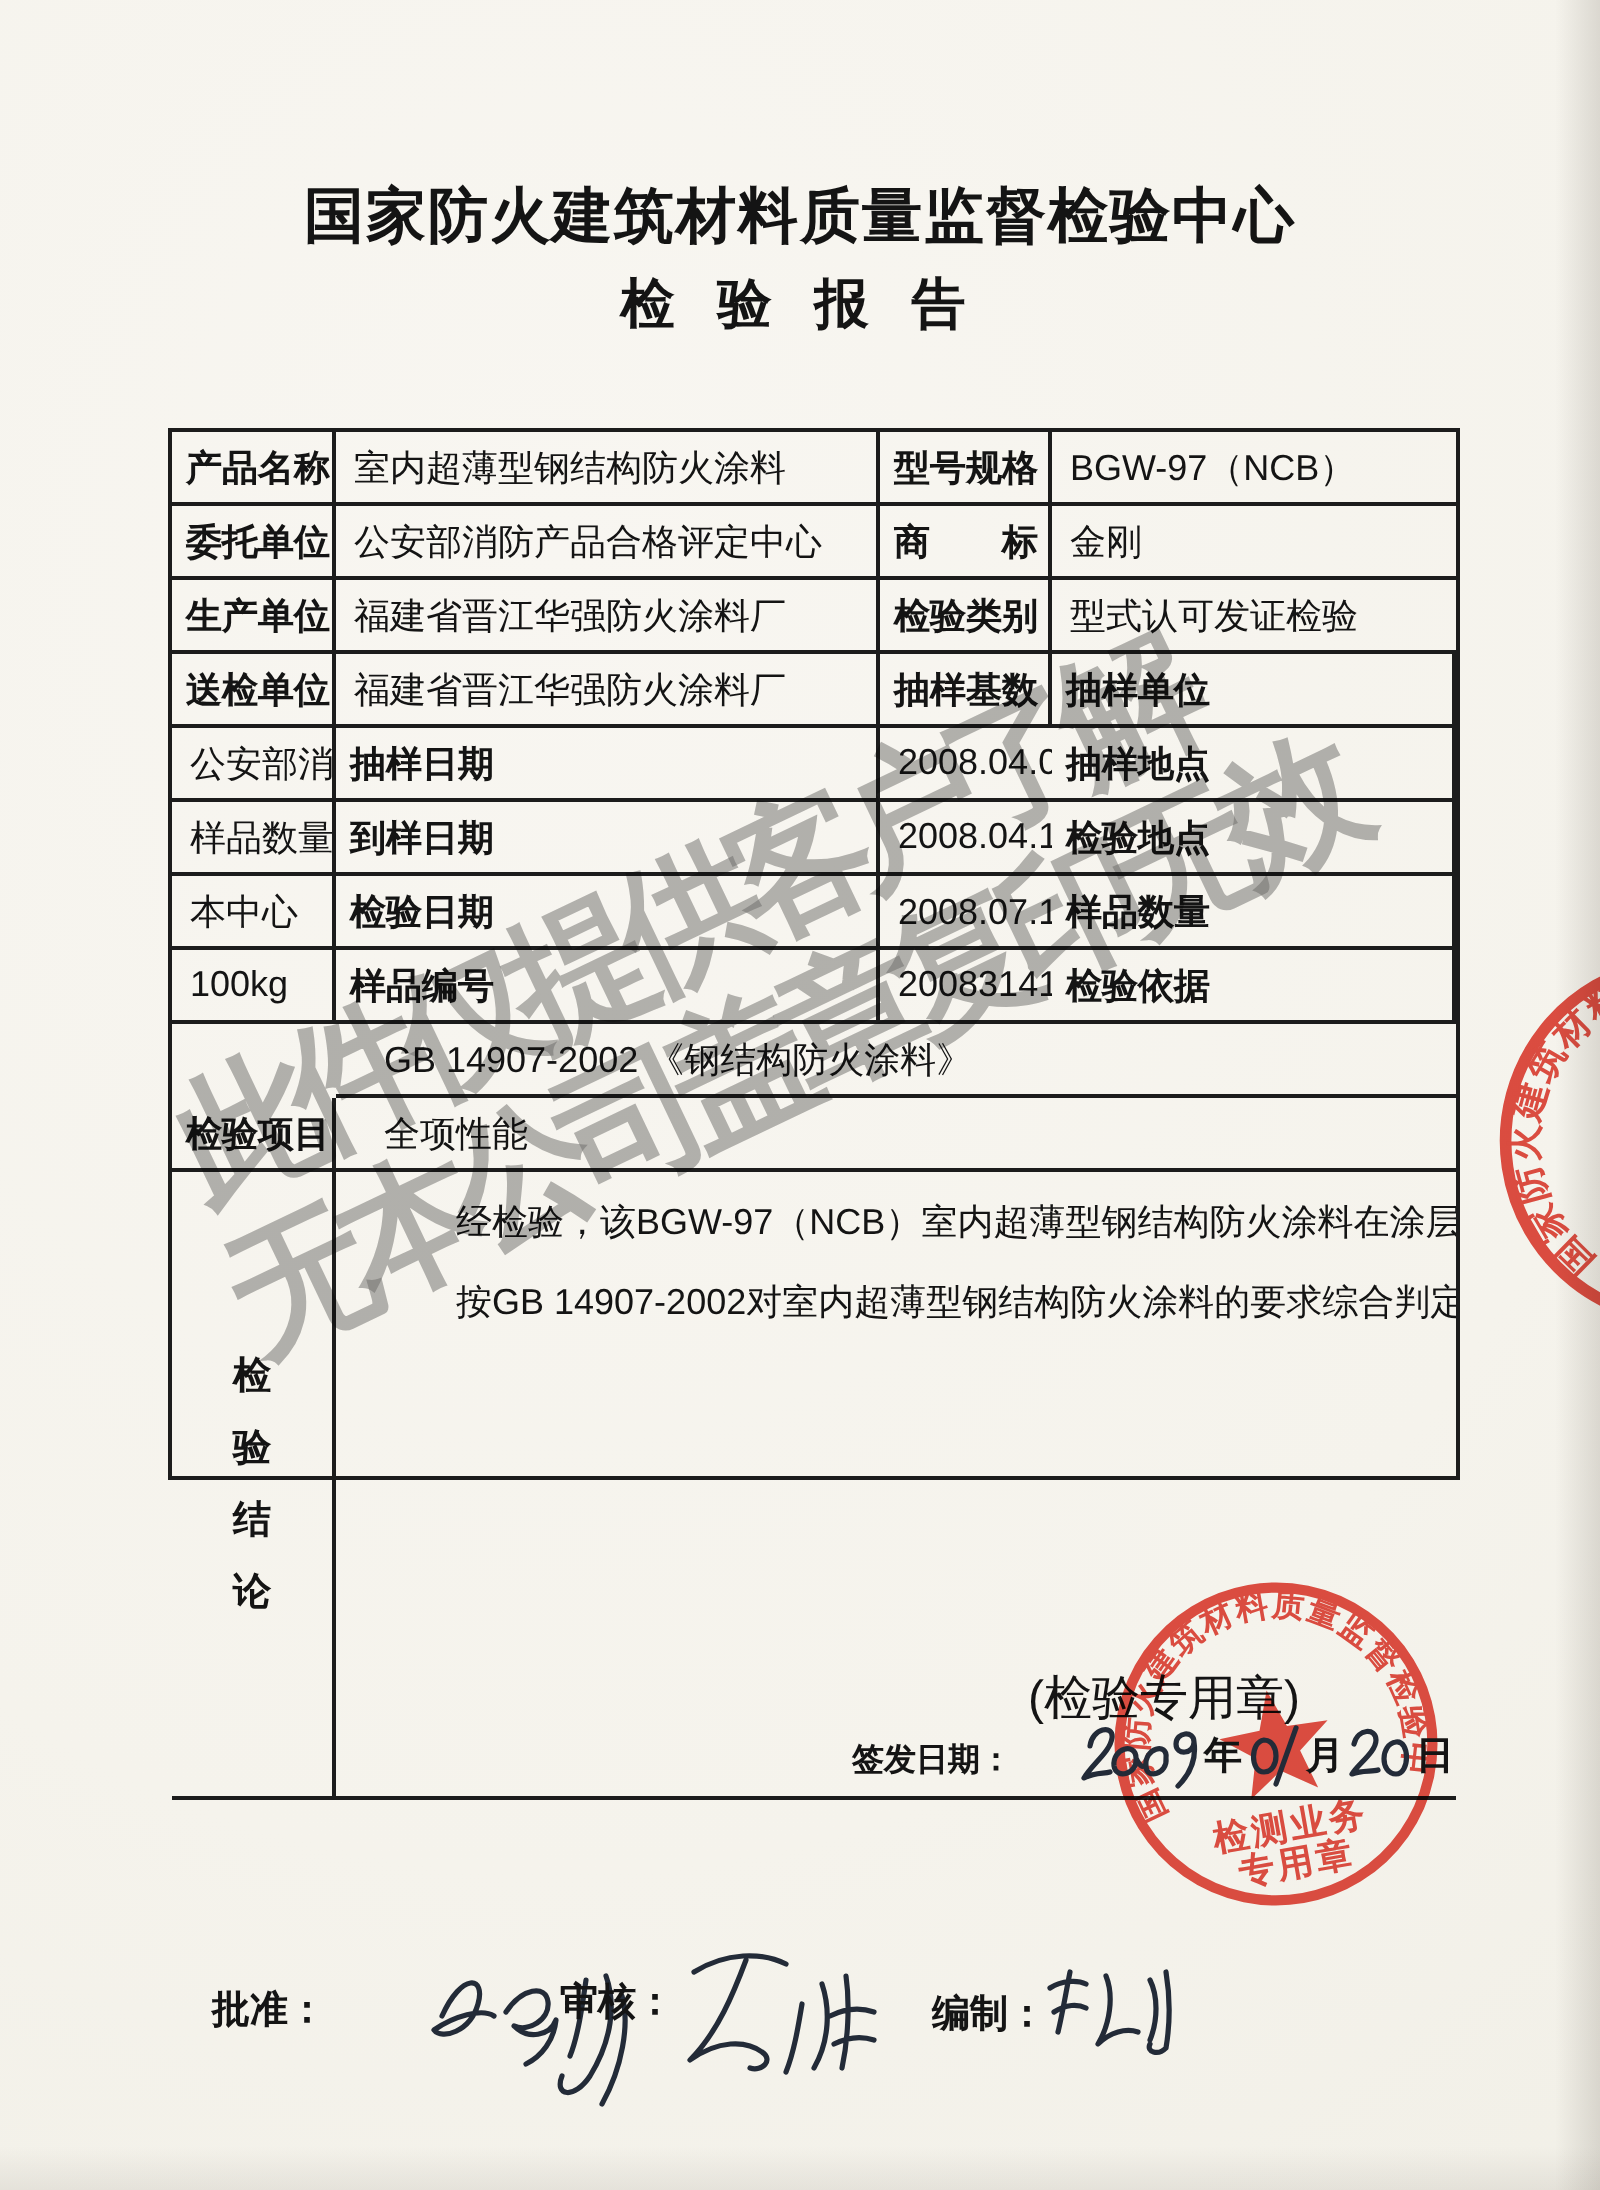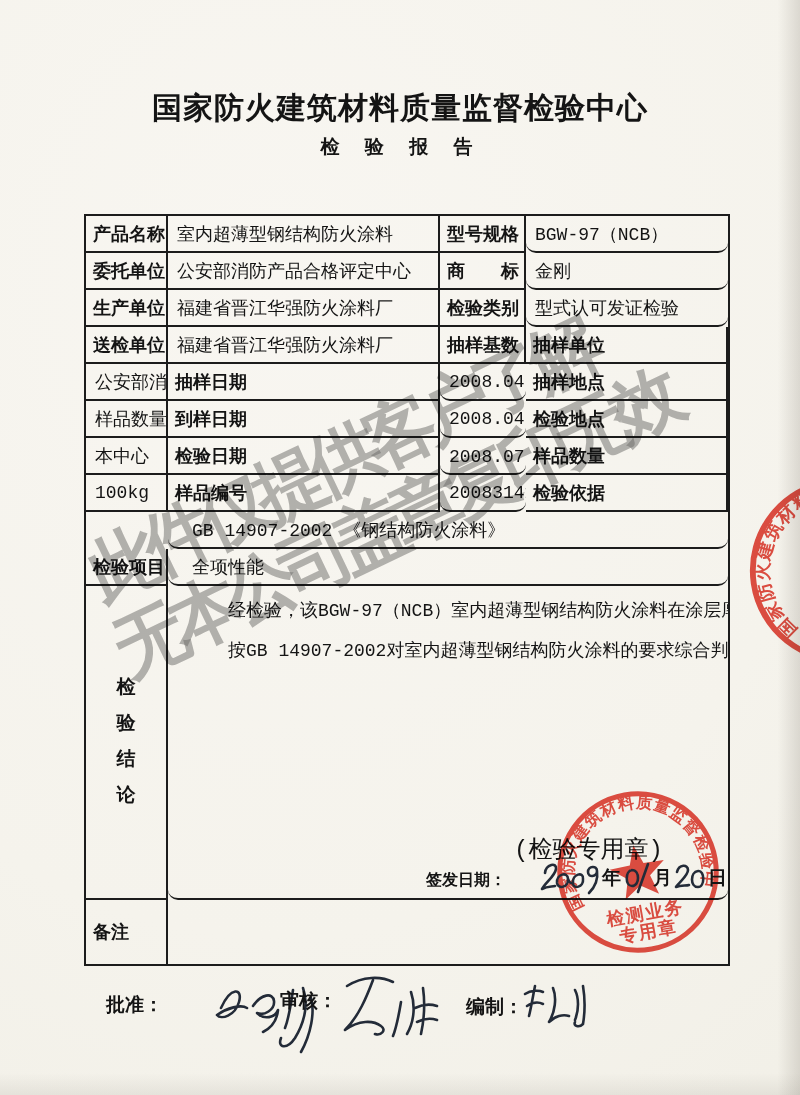--- a/index.html
+++ b/index.html
@@ -1,42 +1,42 @@
 <!DOCTYPE html>
 <html><head>
 <meta charset="utf-8">
 <style>
   html,body{margin:0;padding:0;background:#888;}
   .page{
     position:relative;width:800px;height:1095px;overflow:hidden;
-    font-family:Liberation Mono, monospace;color:#141414;
+    font-family:Liberation Sans, sans-serif;color:#141414;
     background:
       linear-gradient(90deg, rgba(0,0,0,0) 97.2%, rgba(125,118,108,.22) 100%),
       linear-gradient(180deg, rgba(0,0,0,0) 98%, rgba(125,118,108,.12) 100%),
       radial-gradient(130% 110% at 35% 25%, #f8f6f1 0%, #f5f3ec 55%, #f0eee5 100%);
   }
   .title{position:absolute;left:0;top:88px;width:100%;text-align:center;
     font-size:30px;font-weight:bold;letter-spacing:1px;}
   .subtitle{position:absolute;left:0;top:134px;width:100%;text-align:center;
-    font-size:19px;font-weight:bold;letter-spacing:7px;}
+    font-size:27px;font-weight:bold;letter-spacing:7px;}
   .meta{position:absolute;left:84px;top:189px;width:646px;display:flex;
     justify-content:space-between;align-items:flex-end;font-size:17px;font-weight:bold;}
   .meta .pginfo{letter-spacing:4px;}
   
   .rtable{
-    position:absolute;left:84px;top:214px;width:646px;height:752px;box-sizing:border-box;
+    position:absolute;left:84px;top:214px;width:646px;height:526px;box-sizing:border-box;
     border:2px solid #1c1c1c;display:grid;
     grid-template-columns:82px 272px 86px 1fr;
     grid-template-rows:repeat(8,37px) 37px 37px 314px 1fr;
   }
   .c{border-right:2px solid #1c1c1c;border-bottom:2px solid #1c1c1c;
      display:flex;align-items:center;box-sizing:border-box;overflow:hidden;}
   .c.lab{padding-left:7px;font-weight:bold;font-size:18px;white-space:nowrap;}
   .c.val{padding-left:9px;font-size:18px;white-space:nowrap;}
-  .c.last{border-right:none;border-radius:10px;}
+  .c.last{border-right:none;}
   .c.span3{grid-column:2/5;padding-left:24px;}
   .c.botless{border-bottom:none;}
   .c.vert{flex-direction:column;justify-content:center;gap:17px;padding-left:0;}
   .c.vert span{font-size:19px;font-weight:bold;line-height:1;}
   .concl{display:block;position:relative;padding:5px 14px 0 14px;white-space:normal;}
   .concl p{margin:0;font-size:18px;line-height:40px;text-indent:2em;text-align:justify;}
   .sealnote{position:absolute;left:346px;top:247px;font-size:24px;}
   .issuerow{position:absolute;left:258px;top:284px;display:flex;align-items:center;
     font-size:16px;font-weight:bold;}
   .issuerow .lbl{margin-right:26px;}

